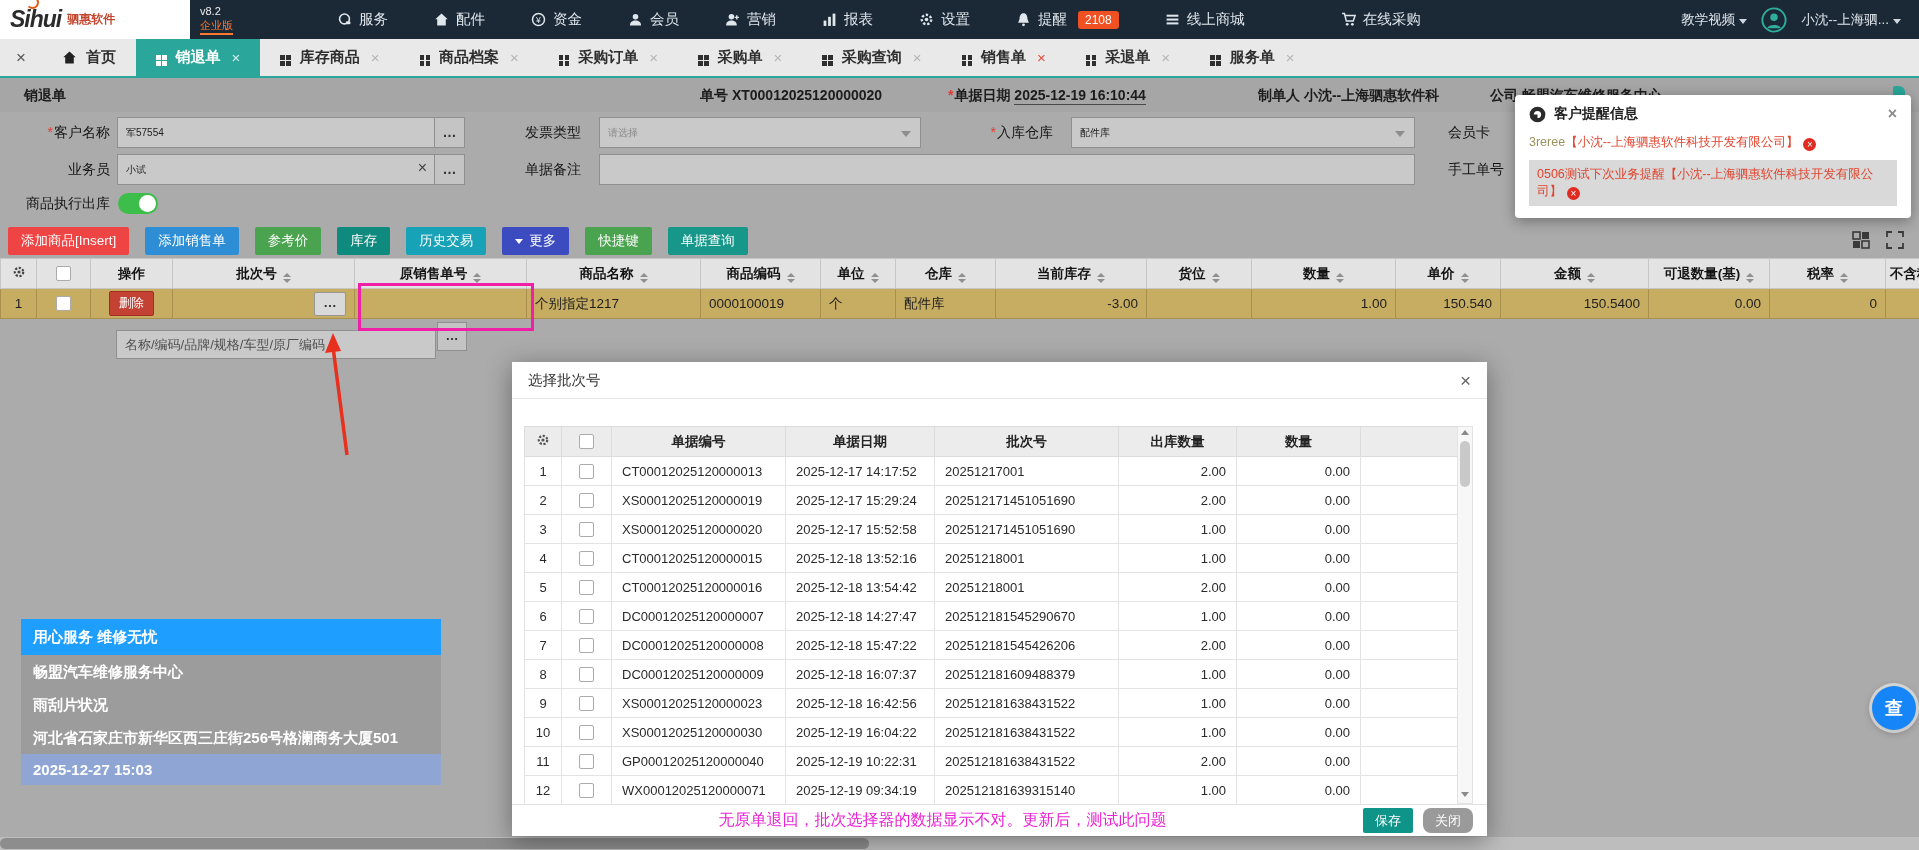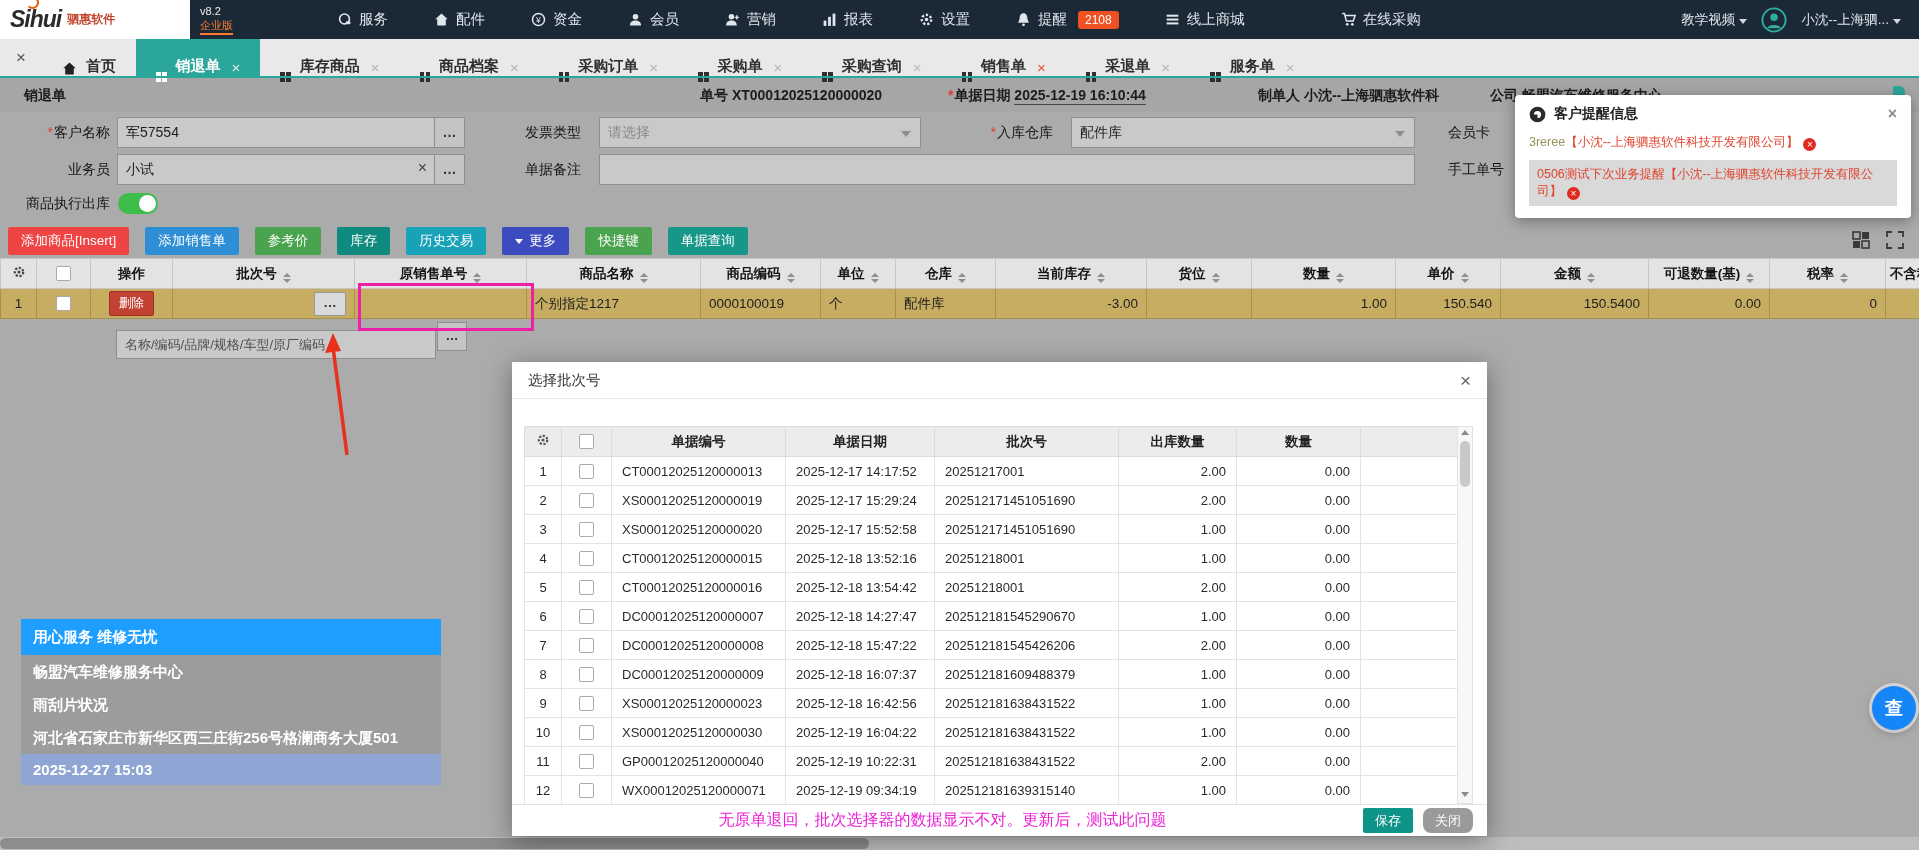--- a/index.html
+++ b/index.html
@@ -20,40 +20,40 @@
   .menu-item{display:flex;align-items:center;gap:7px;color:#dfe6ec;font-size:14.5px;margin-left:46px;cursor:pointer;white-space:nowrap;}
   .menu-item .mi-ico{display:flex;align-items:center;}
   .badge{background:#f05123;color:#fff;font-size:12px;border-radius:3px;padding:2px 7px;margin-left:4px;}
   .top-right{margin-left:auto;display:flex;align-items:center;gap:14px;padding-right:18px;color:#dfe6ec;font-size:13.5px;}
   .caret-dn{width:0;height:0;border-left:4px solid transparent;border-right:4px solid transparent;border-top:5px solid #cfd6dd;display:inline-block;margin-left:4px;}
 
   
   .tabbar{left:0;top:39px;width:1919px;height:39px;background:#e9e9e9;border-bottom:2px solid #2aa79a;
           display:flex;align-items:stretch;box-sizing:border-box;z-index:9;}
   .close-all{width:42px;display:flex;align-items:center;justify-content:center;color:#555;font-size:17px;cursor:pointer;}
-  .tab{display:flex;align-items:flex-end;gap:9px;padding:0 20px;font-size:15px;color:#2e2e2e;font-weight:bold;cursor:pointer;white-space:nowrap;}
+  .tab{display:flex;align-items:center;gap:9px;padding:0 20px;font-size:15px;color:#2e2e2e;font-weight:bold;cursor:pointer;white-space:nowrap;}
   .tab.active{background:#2aa79a;color:#fff;}
   .sq4{width:4.5px;height:4.5px;background:#2f2f2f;box-shadow:6px 0 #2f2f2f,0 6px #2f2f2f,6px 6px #2f2f2f;display:inline-block;margin-right:6px;}
   .tab.active .sq4{background:#fff;box-shadow:6px 0 #fff,0 6px #fff,6px 6px #fff;}
   .tab-x{color:#b5b5b5;font-size:15px;font-weight:normal;margin-left:2px;}
   .tab.active .tab-x{color:#d8f0ed;}
   .tab-x.red{color:#e84c3d;}
 
   
   .titlebar{left:0;top:78px;width:1919px;height:34px;background:#a6a6a6;z-index:1;}
   .titlebar .t-item{position:absolute;top:0;height:34px;line-height:34px;font-weight:bold;color:#1c1c1c;font-size:14px;white-space:nowrap;}
   .doc-title{left:24px;font-size:17px;}
   .req{color:#e23b32;margin-right:1px;}
   .u-line{border-bottom:1px solid #4a4a4a;padding-bottom:1px;}
   .pin-ico{left:1893px;top:8px;width:12px;height:12px;background:#2aa79a;border-radius:2px 6px 2px 2px;position:absolute;}
 
   
   .flabel{position:absolute;width:110px;text-align:right;height:31px;line-height:31px;font-size:14px;color:#151515;white-space:nowrap;}
   .field{position:absolute;display:flex;height:31px;}
-  .field input,.sel{background:#c9c9c9;border:1px solid #8f8f8f;height:31px;box-sizing:border-box;font-size:14px;color:#1d1d1d;padding:0 8px;font-family:inherit;flex:1;min-width:0;}
+  .field input,.sel{background:#c9c9c9;border:1px solid #8f8f8f;height:31px;box-sizing:border-box;font-size:10px;color:#1d1d1d;padding:0 8px;font-family:inherit;flex:1;min-width:0;}
   .dots-btn{width:30px;height:31px;box-sizing:border-box;background:#c4c4c4;border:1px solid #8f8f8f;border-left:none;font-size:14px;font-weight:bold;color:#333;cursor:pointer;line-height:27px;text-align:center;}
   .sel{display:flex;align-items:center;position:relative;}
   .sel .ph{color:#8a8a8a;}
   .sel .val{color:#1d1d1d;}
   .sel-arrow{position:absolute;right:9px;top:13px;width:0;height:0;border-left:5px solid transparent;border-right:5px solid transparent;border-top:6px solid #8d8d8d;}
   .clear-x{position:absolute;right:38px;top:5px;color:#444;font-size:16px;cursor:pointer;}
   .toggle{position:absolute;left:118px;top:193px;width:40px;height:21px;background:#3dbd4a;border-radius:11px;cursor:pointer;}
   .toggle .knob{position:absolute;right:2px;top:2px;width:17px;height:17px;background:#fff;border-radius:50%;}
 
   

